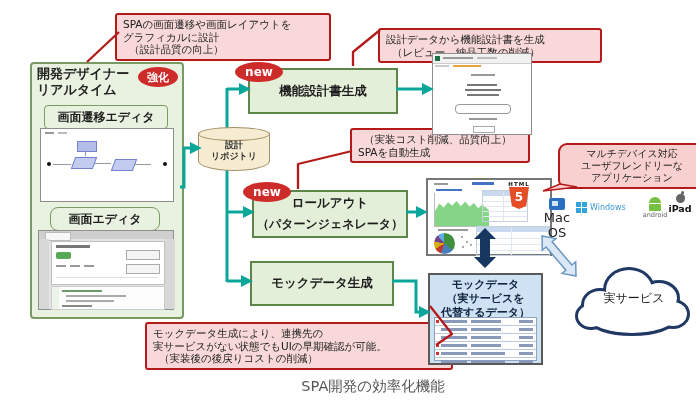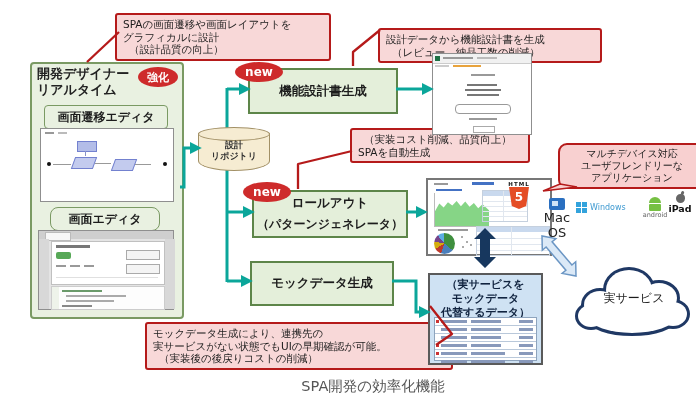--- a/index.html
+++ b/index.html
@@ -246,22 +246,22 @@
     <div style="font-size:6.5px;color:#666;text-align:center;">android</div>
   </div>
   <div class="abs" style="left:666px;top:194px;width:28px;">
     <div style="width:9px;height:9px;background:#666;border-radius:50% 45% 50% 50%;margin:0 auto;position:relative;">
       <div style="position:absolute;left:5px;top:-3px;width:3px;height:4px;background:#666;border-radius:50%;transform:rotate(30deg);"></div>
     </div>
     <div style="font-size:9.5px;font-weight:700;color:#111;text-align:center;">iPad</div>
   </div>
 
   <div id="mockbox">
+    <span style="display:block">モックデータ</span>
     <span style="display:block">（実サービスを</span>
-    <span style="display:block">モックデータ</span>
     <span style="display:block">代替するデータ）</span>
     <div id="mocktable">
       <div class="mrow">
         <div class="dash" style="left:1px;top:2px;width:3px;height:3px;background:#c33;"></div>
         <div class="dash" style="left:6px;top:2px;width:26px;height:3px;background:#8899bb;"></div>
         <div class="dash" style="left:36px;top:2px;width:30px;height:3px;background:#8899bb;"></div>
         <div class="dash" style="left:84px;top:2px;width:14px;height:3px;background:#8899bb;"></div>
       </div>
       <div class="mrow">
         <div class="dash" style="left:6px;top:2px;width:26px;height:3px;background:#8899bb;"></div>

